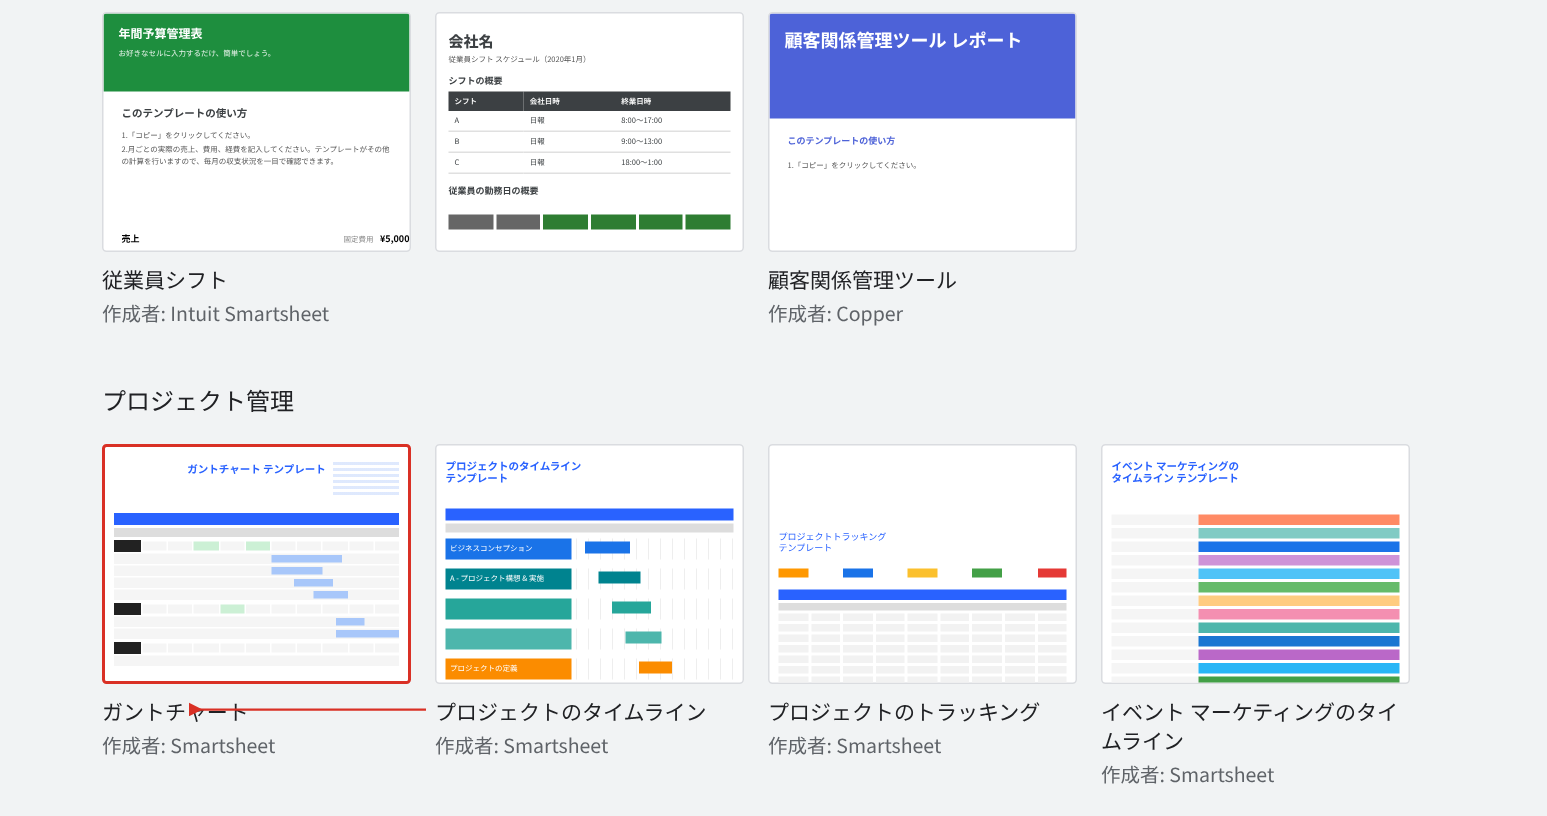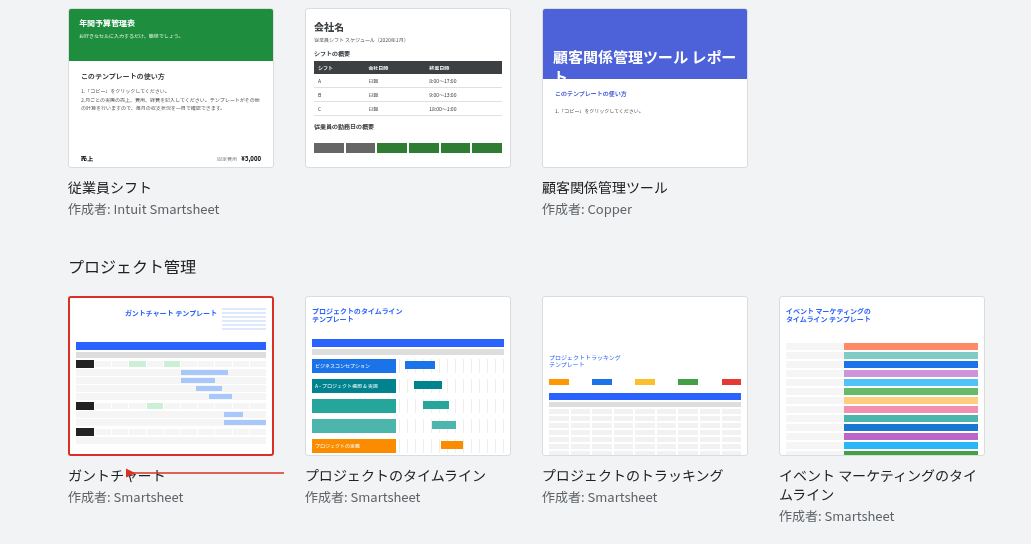--- a/index.html
+++ b/index.html
@@ -6,21 +6,21 @@
   body {
     margin: 0;
     background: #f1f3f4;
     font-family: "Noto Sans JP", "Hiragino Sans", Arial, sans-serif;
     color: #3c4043;
     width: 1031px;
     padding: 0 12px;
   }
   .row {
     display: flex;
-    gap: 31px;
+    gap: 16px;
     padding: 8px 56px 14px 56px;
   }
   .card {
     width: 206px;
     display: flex;
     flex-direction: column;
     cursor: pointer;
   }
   .thumb {
     width: 206px;
@@ -56,40 +56,40 @@
   .tb-budget-header {
     height: 52px; background: #1e8e3e; color: #fff;
     padding: 8px 10px;
   }
   .tb-budget-header .h1 { font-size: 8px; font-weight: 700; }
   .tb-budget-header .h2 { font-size: 5px; margin-top: 4px; opacity: .9; }
   .tb-budget-body { padding: 10px 12px; font-size: 6px; }
   .tb-budget-body .line1 { font-size: 7px; font-weight: 700; margin-bottom: 6px; }
   .tb-budget-body .small { font-size: 5px; color: #555; line-height: 1.7; }
   .tb-budget-foot {
-    position: absolute; bottom: 4px; left: 12px; right: 12px;
+    position: absolute; bottom: 4px; left: 12px; right: 0;
     display: flex; justify-content: space-between; font-size: 6px;
     color: #000; font-weight: bold;
   }
   .tb-budget-foot .sub { color: #888; font-size: 5px; font-weight: normal; margin-right: 3px;}
   
   .tb-shift { padding: 10px 8px 0 8px; }
   .tb-shift .h1 { font-size: 10px; font-weight: 800; }
   .tb-shift .h2 { font-size: 5px; color: #555; margin-top: 2px; }
   .tb-shift .sec { font-size: 6px; font-weight: 700; margin-top: 6px; margin-bottom: 3px;}
   .tb-shift table { width: 100%; border-collapse: collapse; font-size: 5px; }
   .tb-shift th { background: #3c4043; color: #fff; padding: 3px 4px; text-align: left; font-weight: 600;}
   .tb-shift td { border-bottom: 1px solid #e0e0e0; padding: 3px 4px; }
   .tb-shift .barrow { margin-top: 12px; display: flex; gap: 2px; }
   .tb-shift .barrow span { flex: 1; height: 10px; }
   
   .tb-crm-head {
     height: 70px; background: #4d62d8; color: #fff; padding: 10px 10px; font-weight: 700;
   }
-  .tb-crm-head .h1 { font-size: 15px; line-height: 1.3; margin-top: 28px; }
+  .tb-crm-head .h1 { font-size: 12px; line-height: 1.3; }
   .tb-crm-body { padding: 10px 12px; font-size: 6px; }
   .tb-crm-body .line1 { color: #4d62d8; font-weight: 700; }
   .tb-crm-body .small { font-size: 5px; color: #555; margin-top: 8px; line-height: 1.8;}
   
   .tb-gantt { padding: 10px 6px 0 6px; position: relative; }
   .tb-gantt .h1 { font-size: 7px; color: #2962ff; font-weight: 700; }
   .tb-gantt .meta { position: absolute; right: 6px; top: 10px; width: 44px; height: 22px;
     background: repeating-linear-gradient(#c9dafc, #c9dafc 2px, #fff 2px, #fff 4px); opacity: .6;}
   .tb-gantt .bluebar { height: 8px; background: #2962ff; margin-top: 24px; }
   .tb-gantt .greybar { height: 6px; background: #ddd; margin-top: 2px; }

